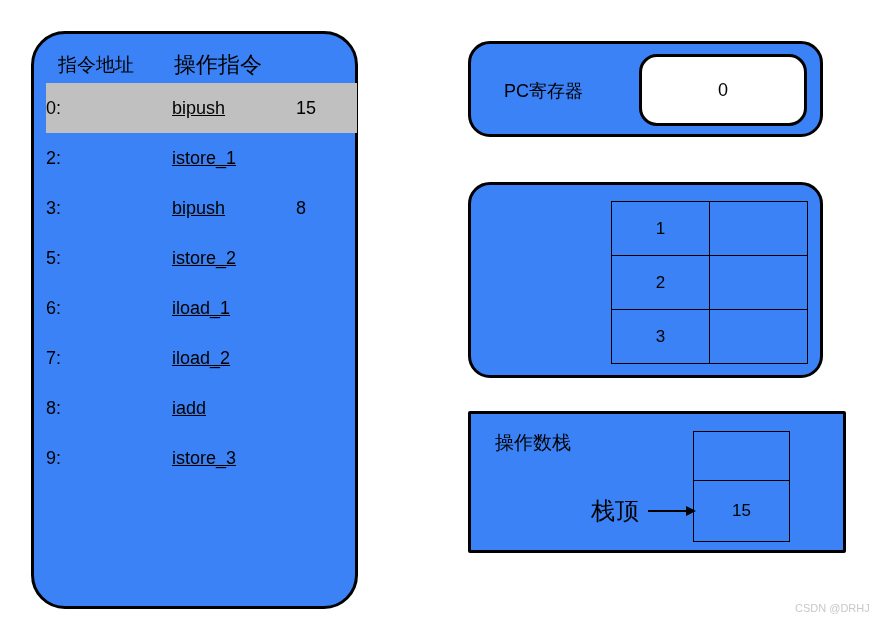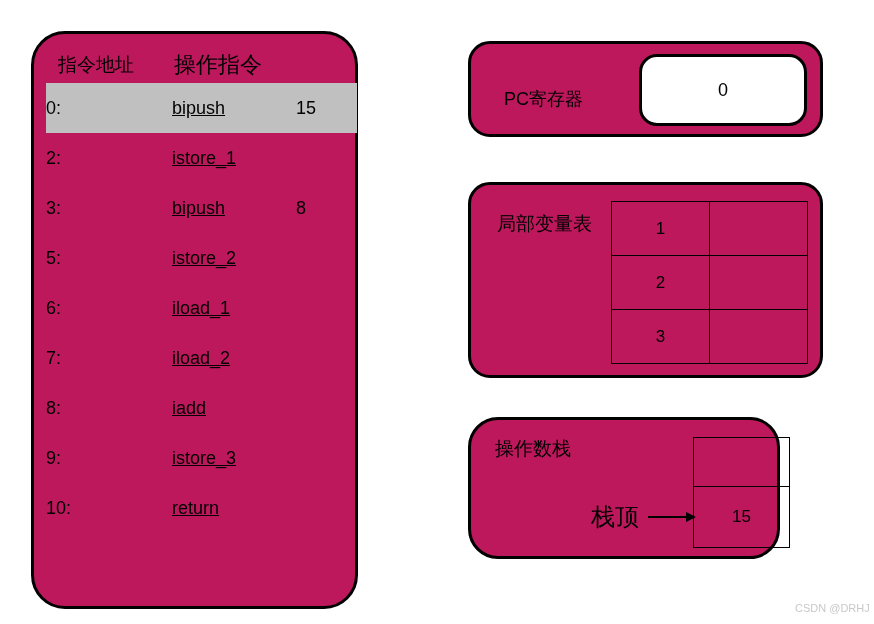--- a/index.html
+++ b/index.html
@@ -18,21 +18,21 @@
     position: relative;
     width: 874px;
     height: 624px;
   }
 
   
   .panel {
     position: absolute;
     border: 3px solid #000000;
     border-radius: 26px;
-    background: #be185d;
+    background: #3b82f6;
     box-sizing: border-box;
   }
 
   
   #instruction-panel {
     left: 31px;
     top: 31px;
     width: 327px;
     height: 578px;
     border-radius: 34px;
@@ -111,21 +111,21 @@
   #pc-panel {
     left: 468px;
     top: 41px;
     width: 355px;
     height: 96px;
     border-radius: 22px;
   }
   #pc-label {
     position: absolute;
     left: 33px;
-    top: 44px;
+    top: 36px;
     font-size: 18px;
     line-height: 22px;
     white-space: nowrap;
   }
   #pc-value-box {
     position: absolute;
     left: 168px;
     top: 10px;
     width: 168px;
     height: 72px;
@@ -177,24 +177,23 @@
     text-align: center;
     vertical-align: middle;
     font-size: 17px;
     padding: 0;
   }
 
   
   #stack-panel {
     left: 468px;
     top: 411px;
-    width: 312px;
+    width: 378px;
     height: 142px;
-    border-radius: 30px;
-    margin-top: 6px;
+    border-radius: 2px;
   }
   #stack-label {
     position: absolute;
     left: 24px;
     top: 17px;
     font-size: 19px;
     line-height: 24px;
     white-space: nowrap;
   }
   #stack-box {
@@ -299,38 +298,32 @@
         <span class="mnemonic">iadd</span>
         <span class="operand"></span>
       </div>
 
       <div class="instr-row">
         <span class="addr">9:</span>
         <span class="mnemonic">istore_3</span>
         <span class="operand"></span>
       </div>
 
-      <div class="instr-row">
-        <span class="addr">10:</span>
-        <span class="mnemonic">return</span>
-        <span class="operand"></span>
-      </div>
 
     </div>
   </div>
 
   <div id="pc-panel" class="panel">
     <span id="pc-label">PC寄存器</span>
     <div id="pc-value-box">
       <span id="pc-value">0</span>
     </div>
   </div>
 
   <div id="locals-panel" class="panel">
-    <span id="locals-label">局部变量表</span>
     <table id="locals-table">
       <tbody>
           <tr>
         <td>1</td>
         <td></td>
       </tr>
       <tr>
         <td>2</td>
         <td></td>
       </tr>

